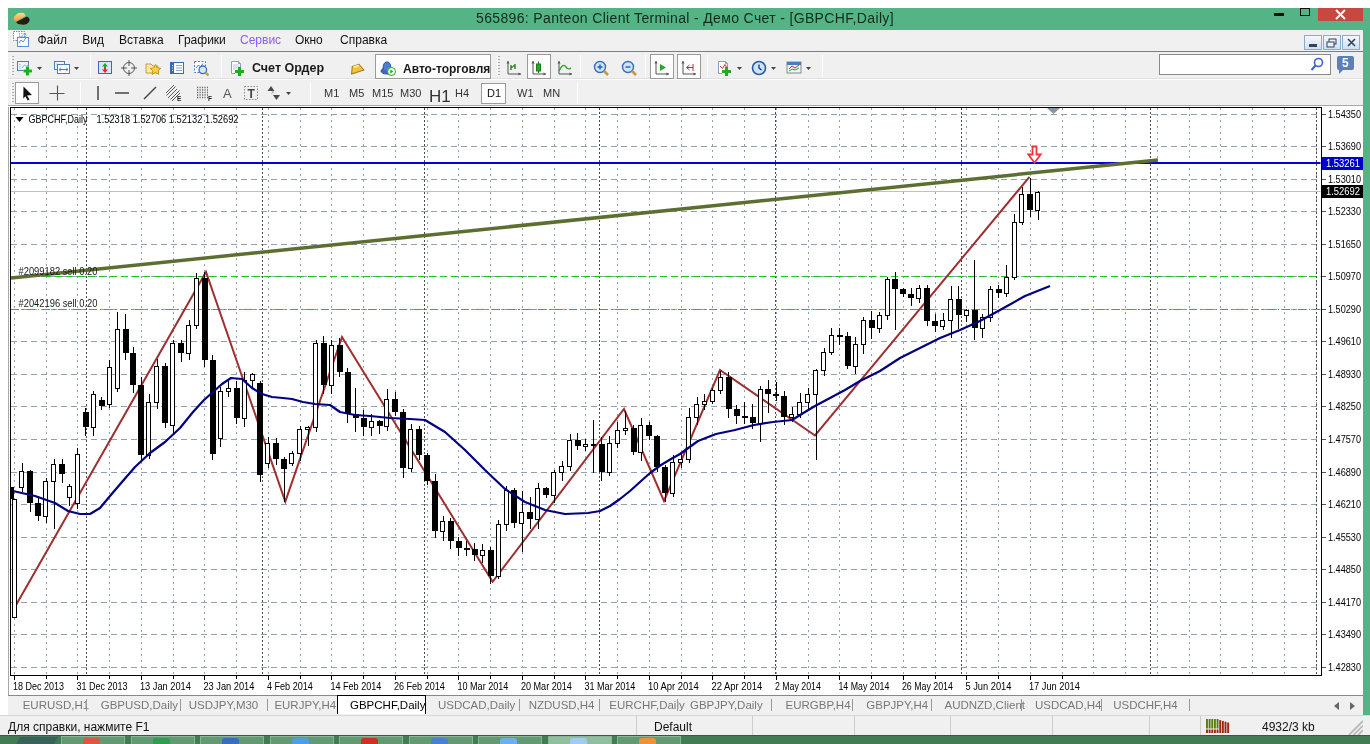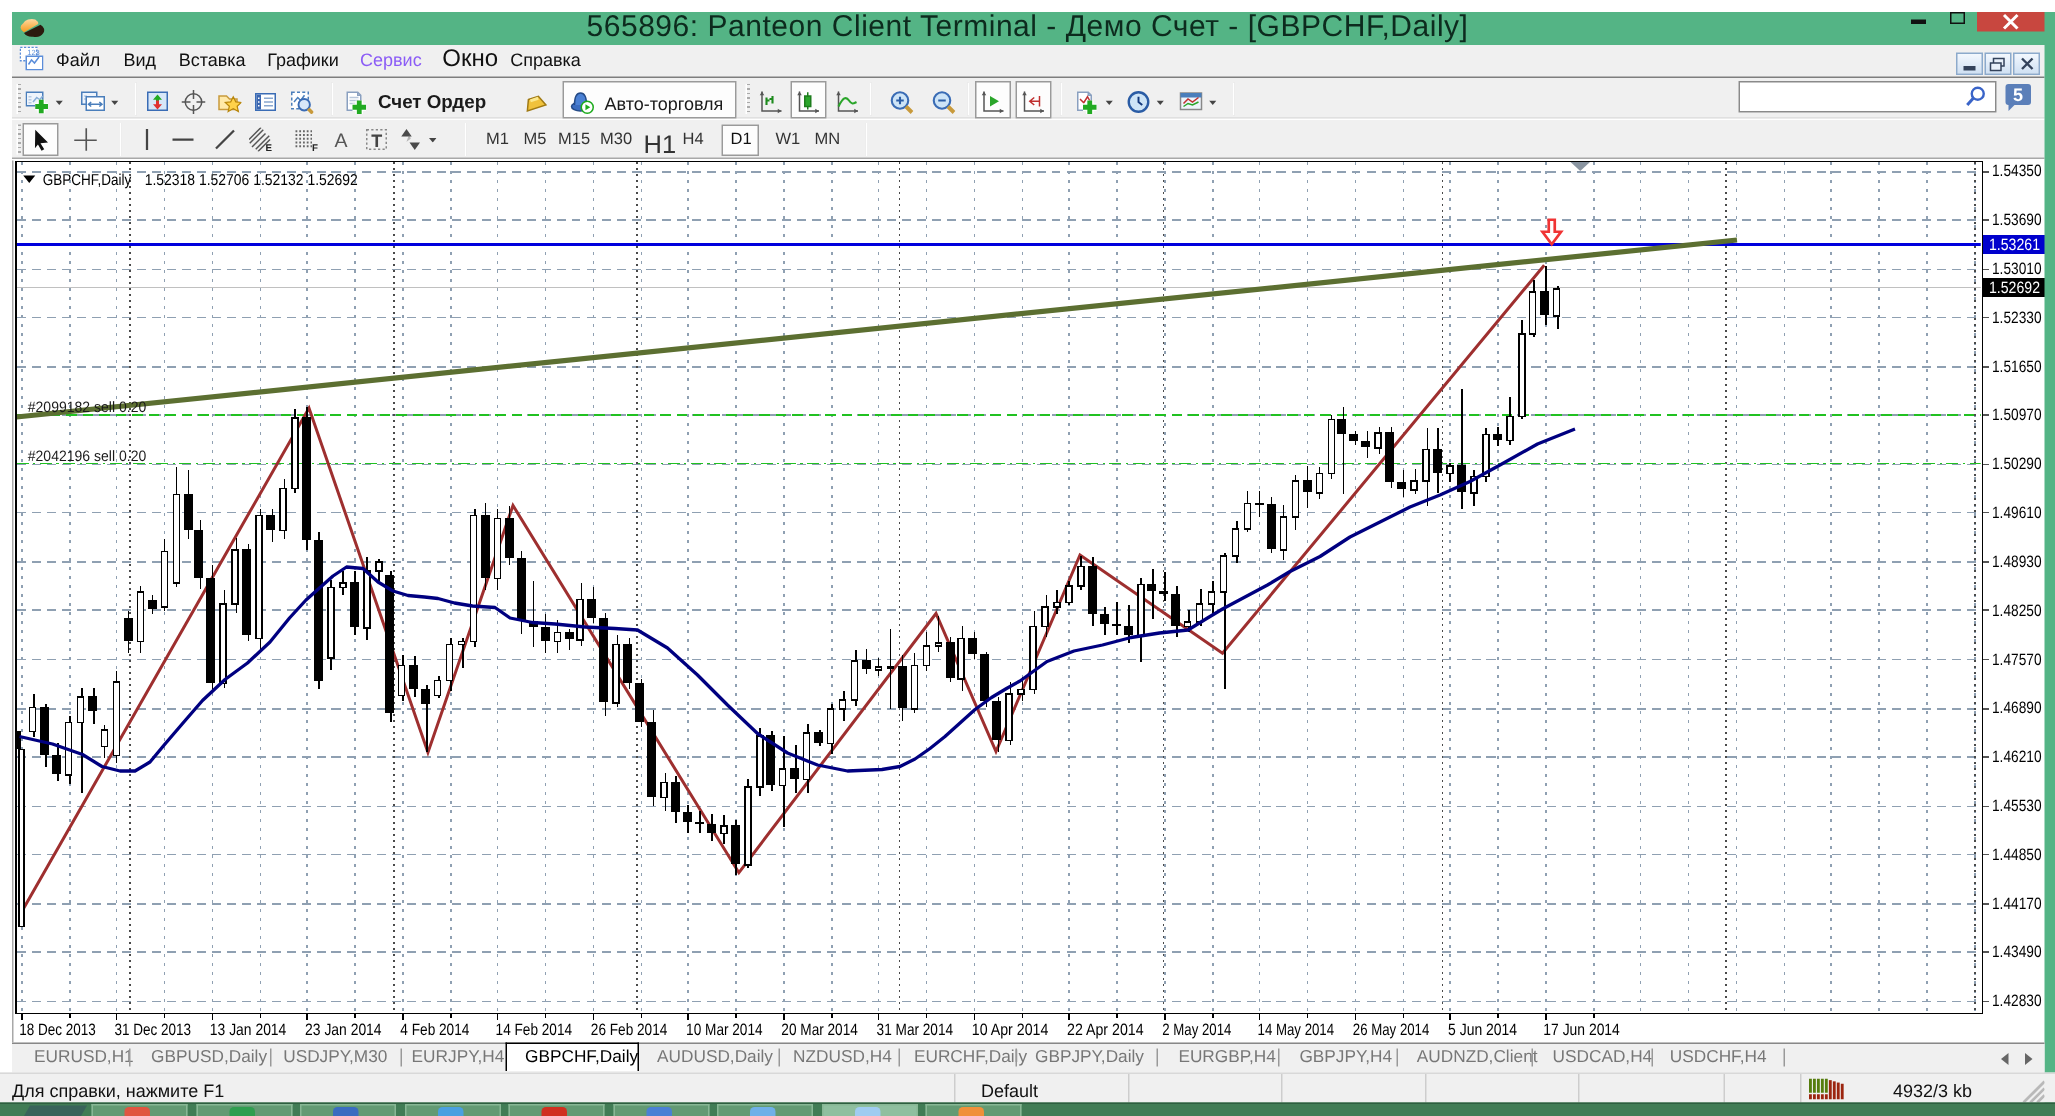--- a/index.html
+++ b/index.html
@@ -8,40 +8,40 @@
 <svg class="abs" style="left:13px;top:10px" width="17" height="17" viewBox="0 0 17 17">
     <defs>
       <linearGradient id="gi" x1="0" y1="0" x2="0" y2="1">
         <stop offset="0" stop-color="#ffd9a0"></stop>
         <stop offset="1" stop-color="#f59a1d"></stop>
       </linearGradient>
     </defs>
     <path d="M2.5 5.5a6 4 0 018-2.5 6 4 0 012 3l-9.5 5.5a6 4 0 01-.5-6z" fill="url(#gi)"></path>
     <path d="M14 6.5a6 4.5 0 01-5 8 6 4.5 0 01-6-2.5z" fill="#2b1a0e"></path>
   </svg>
-<div class="abs" style="left:0;top:11px;width:100%;text-align:center;font-size:20px;line-height:15px;letter-spacing:0.35px;color:#0d2b1e">565896: Panteon Client Terminal - Демо Счет - [GBPCHF,Daily]</div>
+<div class="abs" style="left:0;top:11px;width:100%;text-align:center;font-size:14px;line-height:15px;letter-spacing:0.35px;color:#0d2b1e">565896: Panteon Client Terminal - Демо Счет - [GBPCHF,Daily]</div>
 <div class="abs" style="left:1274px;top:13px;width:10px;height:3px;background:#111"></div>
 <div class="abs" style="left:1300px;top:8px;width:10px;height:8px;border:1.5px solid #111"></div>
 <div class="abs" style="left:1318px;top:8px;width:45px;height:13px;background:#c8473f"></div>
 <svg class="abs" style="left:1335px;top:9px" width="11" height="11" viewBox="0 0 11 11">
     <path d="M1 1l9 9M10 1l-9 9" stroke="#fff" stroke-width="2"></path>
   </svg>
 <div class="abs" style="left:8px;top:30px;width:1355px;height:22px;background:#f0f0f0;border-bottom:1px solid #7e7e7e"></div>
 <svg style="position:absolute;left:13px;top:31px" width="16" height="16" viewBox="0 0 16 16">
     <rect x="0.5" y="0.5" width="11" height="9" fill="#fff" stroke="#5b8dd9" stroke-dasharray="1.5,1"></rect>
     <rect x="4.5" y="6.5" width="11" height="9" fill="#fff" stroke="#5b8dd9"></rect>
     <path d="M6 12l2-3 2 2 3-4" stroke="#5b8dd9" fill="none"></path>
     <text x="5.2" y="5.8" font-size="5" fill="#5b8dd9">123</text>
   </svg>
 <div class="abs" style="left:37.4px;top:34px;font-size:12px;line-height:12px;color:#111">Файл</div>
 <div class="abs" style="left:82.3px;top:34px;font-size:12px;line-height:12px;color:#111">Вид</div>
 <div class="abs" style="left:119.1px;top:34px;font-size:12px;line-height:12px;color:#111">Вставка</div>
 <div class="abs" style="left:178.1px;top:34px;font-size:12px;line-height:12px;color:#111">Графики</div>
 <div class="abs" style="left:240px;top:34px;font-size:12px;line-height:12px;color:#8b5cf6">Сервис</div>
-<div class="abs" style="left:294.9px;top:34px;font-size:16px;line-height:12px;color:#111">Окно</div>
+<div class="abs" style="left:294.9px;top:34px;font-size:12px;line-height:12px;color:#111">Окно</div>
 <div class="abs" style="left:340.1px;top:34px;font-size:12px;line-height:12px;color:#111">Справка</div>
 <div class="abs" style="left:1304px;top:35px;width:18px;height:15px;background:linear-gradient(#f3f8fe,#cfe0f3);border:1px solid #8caacc"></div>
 <div class="abs" style="left:1323px;top:35px;width:18px;height:15px;background:linear-gradient(#f3f8fe,#cfe0f3);border:1px solid #8caacc"></div>
 <div class="abs" style="left:1342px;top:35px;width:18px;height:15px;background:linear-gradient(#f3f8fe,#cfe0f3);border:1px solid #8caacc"></div>
 <div class="abs" style="left:1309px;top:44px;width:8px;height:2.5px;background:#33425b"></div>
 <svg class="abs" style="left:1326px;top:38px" width="12" height="10" viewBox="0 0 12 10">
     <rect x="3" y="1" width="7" height="5" fill="#e8f0fa" stroke="#33425b"></rect>
     <rect x="1" y="4" width="7" height="5" fill="#e8f0fa" stroke="#33425b"></rect>
   </svg>
 <svg class="abs" style="left:1347px;top:38px" width="9" height="9" viewBox="0 0 9 9">
@@ -110,21 +110,21 @@
       <path d="M5 6.2h5.5" stroke="#fbe88e" stroke-width="2"></path>
     </g>
   </svg>
 <div style="position:absolute;left:375px;top:54px;width:116px;height:25px;border:1px solid #9a9a9a;background:#fdfdfd"></div>
 <svg style="position:absolute;left:380px;top:60px" width="16" height="16" viewBox="0 0 16 16">
     <ellipse cx="7" cy="11" rx="6" ry="3" fill="#3a6cc0" stroke="#244a86"></ellipse>
     <path d="M3 10c0-5 1-8 4-8s4 3 4 8" fill="#4a80d4" stroke="#244a86"></path>
     <circle cx="11.5" cy="11.5" r="4" fill="#fff" stroke="#1daa1d"></circle>
     <path d="M10.3 9.5v4l3.2-2z" fill="#1daa1d"></path>
   </svg>
-<div class="abs" style="left:403px;top:62px;font-size:12px;font-weight:normal;color:#1a1a1a">Авто-торговля</div>
+<div class="abs" style="left:403px;top:62px;font-size:12px;font-weight:bold;color:#1a1a1a">Авто-торговля</div>
 <div style="position:absolute;left:497px;top:56px;width:3px;height:20px;background-image:repeating-linear-gradient(to bottom,#aaa 0,#aaa 1px,#f0f0f0 1px,#f0f0f0 3px);border-left:1px solid #fff"></div>
 <svg style="position:absolute;left:506px;top:60px" width="16" height="16" viewBox="0 0 16 16">
     <path d="M2 1v13h13" stroke="#555" fill="none"></path>
     <path d="M2 1l-1.5 2.5h3zM15 14l-2.5-1.5v3z" fill="#555"></path>
     <path d="M5 10v-5M5 7h2M9 9V4M9 6h-2" stroke="#1d8a1d" stroke-width="1.4"></path>
   </svg>
 <div style="position:absolute;left:527px;top:54px;width:24px;height:25px;border:1px solid #9a9a9a;background:#fdfdfd"></div>
 <svg style="position:absolute;left:531px;top:60px" width="16" height="16" viewBox="0 0 16 16">
     <path d="M2 1v13h13" stroke="#555" fill="none"></path>
     <path d="M2 1l-1.5 2.5h3zM15 14l-2.5-1.5v3z" fill="#555"></path>
@@ -449,21 +449,21 @@
 <text x="965.4" y="690" font-size="11" fill="#000" textLength="46" lengthAdjust="spacingAndGlyphs">5 Jun 2014</text>
 <text x="1028.9" y="690" font-size="11" fill="#000" textLength="51" lengthAdjust="spacingAndGlyphs">17 Jun 2014</text>
 </svg>
 <div class="abs" style="left:1363px;top:30px;width:7px;height:705px;background:#54b485"></div>
 <div class="abs" style="left:8px;top:107px;width:1px;height:588px;background:#a8a8a8"></div>
 <div class="abs" style="left:8px;top:695px;width:1355px;height:20px;background:#f0f0f0;border-top:1px solid #888"></div>
 <div class="abs" style="left:22.7px;top:699px;font-size:11.5px;color:#777">EURUSD,H1</div>
 <div class="abs" style="left:100.7px;top:699px;font-size:11.5px;color:#777">GBPUSD,Daily</div>
 <div class="abs" style="left:188.8px;top:699px;font-size:11.5px;color:#777">USDJPY,M30</div>
 <div class="abs" style="left:274.4px;top:699px;font-size:11.5px;color:#777">EURJPY,H4</div>
-<div class="abs" style="left:438px;top:699px;font-size:11.5px;color:#777">AUDUSD,Daily</div>
+<div class="abs" style="left:438px;top:699px;font-size:11.5px;color:#777">USDCAD,Daily</div>
 <div class="abs" style="left:528.7px;top:699px;font-size:11.5px;color:#777">NZDUSD,H4</div>
 <div class="abs" style="left:609.3px;top:699px;font-size:11.5px;color:#777">EURCHF,Daily</div>
 <div class="abs" style="left:690px;top:699px;font-size:11.5px;color:#777">GBPJPY,Daily</div>
 <div class="abs" style="left:785.6px;top:699px;font-size:11.5px;color:#777">EURGBP,H4</div>
 <div class="abs" style="left:866.3px;top:699px;font-size:11.5px;color:#777">GBPJPY,H4</div>
 <div class="abs" style="left:944.5px;top:699px;font-size:11.5px;color:#777">AUDNZD,Client</div>
 <div class="abs" style="left:1035px;top:699px;font-size:11.5px;color:#777">USDCAD,H4</div>
 <div class="abs" style="left:1113.2px;top:699px;font-size:11.5px;color:#777">USDCHF,H4</div>
 <div class="abs" style="left:85.6px;top:699px;width:1px;height:12px;background:#999"></div>
 <div class="abs" style="left:179.7px;top:699px;width:1px;height:12px;background:#999"></div>

